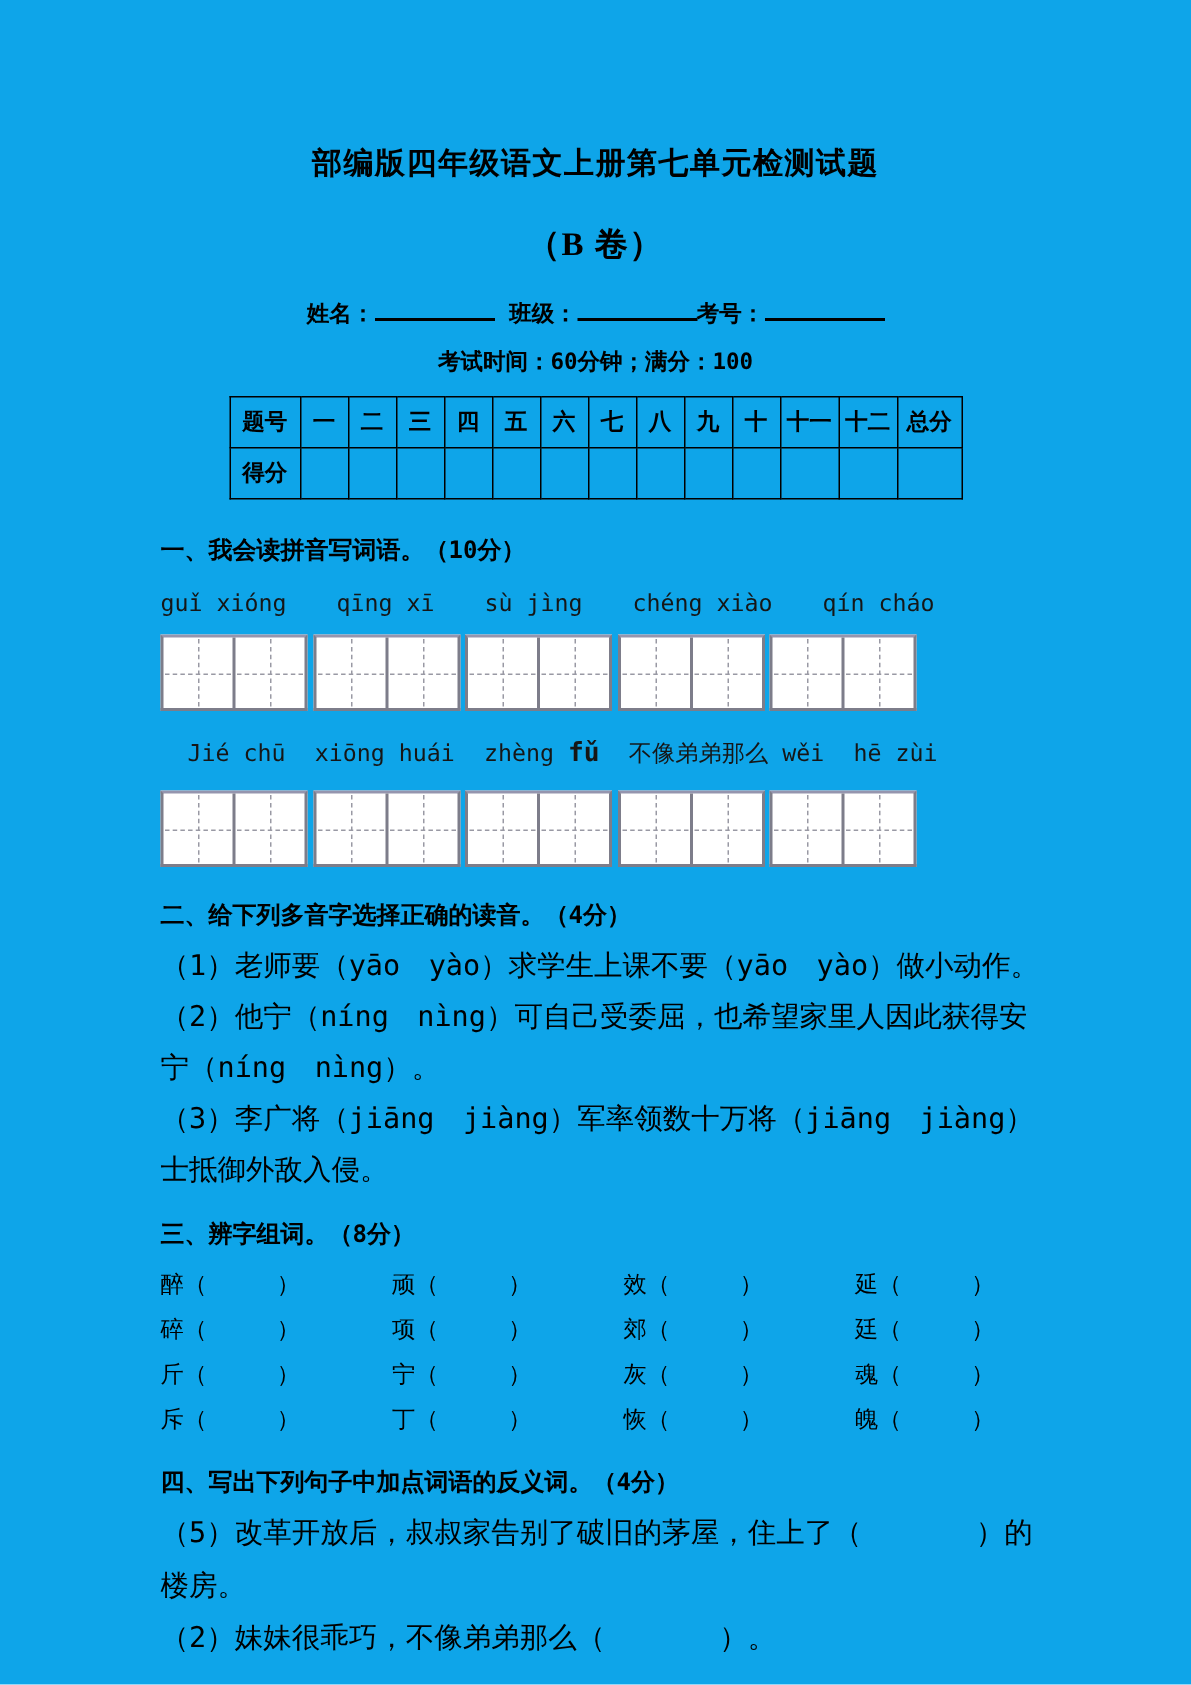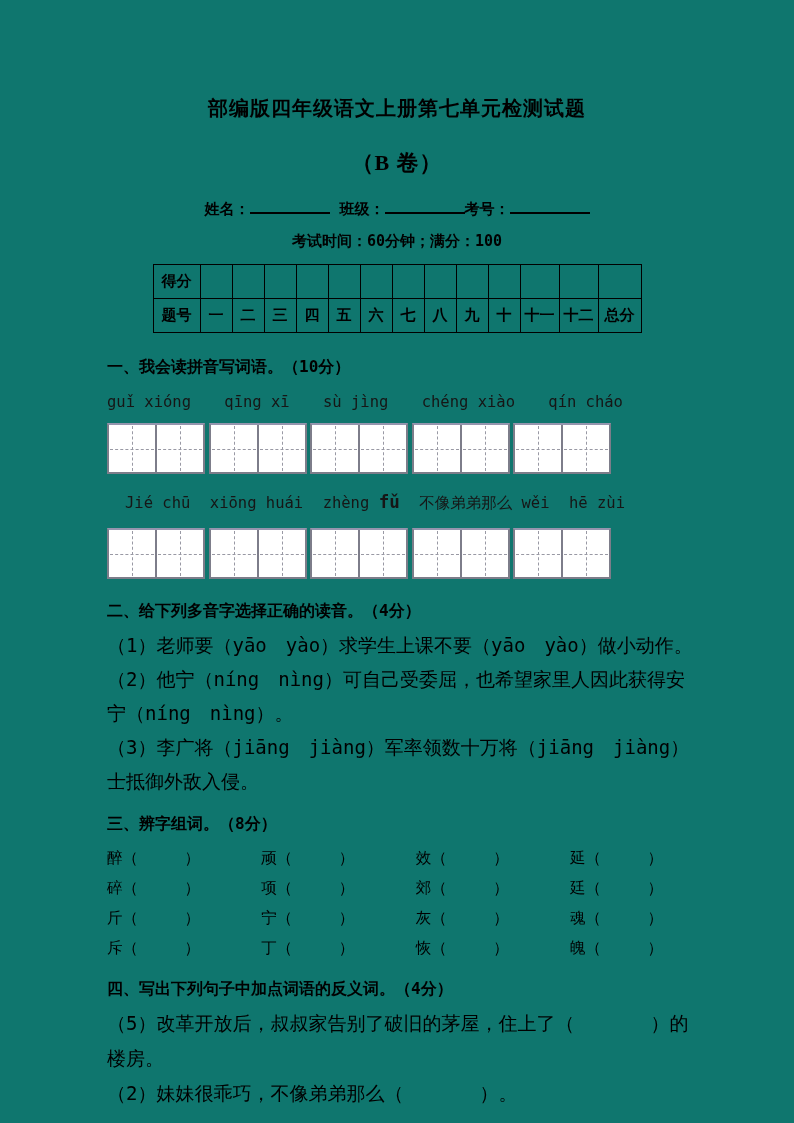--- a/index.html
+++ b/index.html
@@ -1,18 +1,18 @@
 <!DOCTYPE html>
 <html lang="zh"><head>
 <meta charset="utf-8">
 <style>
   html,body { margin:0; padding:0; background:#fff; }
   .page {
     position:relative; width:794px; height:1123px; margin:0 auto;
-    background:#0f766e; overflow:hidden; color:#000;
+    background:#0ea5e9; overflow:hidden; color:#000;
     font-family:"Liberation Serif","DejaVu Serif",serif;
   }
   .content { padding:0 100px 0 107px; }
 
   
   .title {
     padding-top:95px; text-align:center;
     font-size:20px; font-weight:bold; letter-spacing:1px;
   }
   .subtitle {
@@ -90,51 +90,51 @@
 
   <div class="nameline">
     <span>姓名：</span><span class="blank gap-r"></span><span>班级：</span><span class="blank"></span><span>考号：</span><span class="blank"></span>
   </div>
 
   <div class="examinfo">考试时间：60分钟；满分：100</div>
 
   <table class="score">
     <tbody>
         <tr>
-      <td>得分</td>
-      <td></td>
-      <td></td>
-      <td></td>
-      <td></td>
-      <td></td>
-      <td></td>
-      <td></td>
-      <td></td>
-      <td></td>
-      <td></td>
-      <td></td>
-      <td></td>
-      <td></td>
-    </tr>
-    <tr>
       <td class="c-lab">题号</td>
       <td class="c-num">一</td>
       <td class="c-num">二</td>
       <td class="c-num">三</td>
       <td class="c-num">四</td>
       <td class="c-num">五</td>
       <td class="c-num">六</td>
       <td class="c-num">七</td>
       <td class="c-num">八</td>
       <td class="c-num">九</td>
       <td class="c-num">十</td>
       <td class="c-x">十一</td>
       <td class="c-x">十二</td>
       <td class="c-tot">总分</td>
     </tr>
+    <tr>
+      <td>得分</td>
+      <td></td>
+      <td></td>
+      <td></td>
+      <td></td>
+      <td></td>
+      <td></td>
+      <td></td>
+      <td></td>
+      <td></td>
+      <td></td>
+      <td></td>
+      <td></td>
+      <td></td>
+    </tr>
   </tbody>
     </table>
 
   <div class="content">
 
     <div class="sechead">一、我会读拼音写词语。（10分）</div>
 
     <div class="pyrow">
       <span>guǐ xióng</span>
       <span>qīng xī</span>

